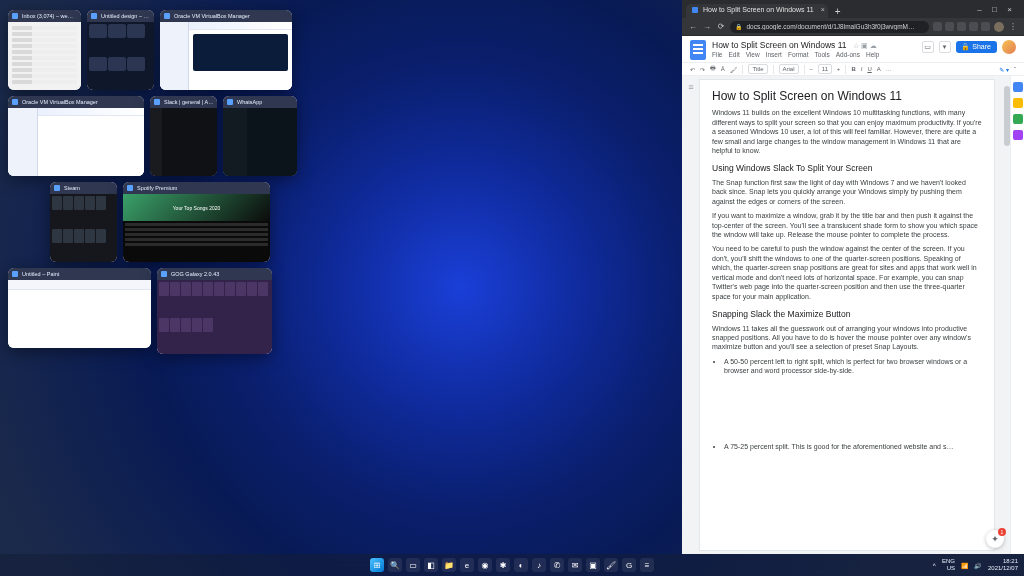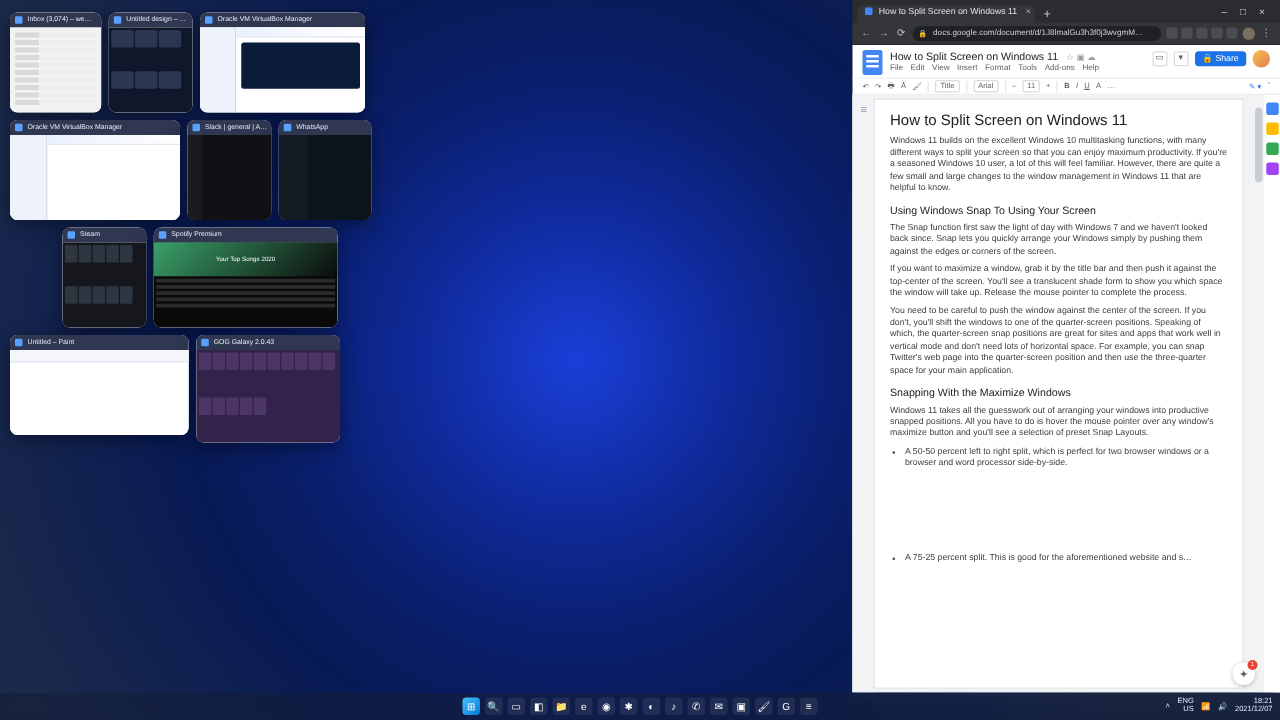--- a/index.html
+++ b/index.html
@@ -381,25 +381,25 @@
         <span>ˆ</span>
       </div>
 
       <div class="docs-canvas">
         <div class="outline-rail">
             <span>≡</span>
           </div>
         <div class="page">
           <h1>How to Split Screen on Windows 11</h1>
           <p>Windows 11 builds on the excellent Windows 10 multitasking functions, with many different ways to split your screen so that you can enjoy maximum productivity. If you're a seasoned Windows 10 user, a lot of this will feel familiar. However, there are quite a few small and large changes to the window management in Windows 11 that are helpful to know.</p>
-          <h2>Using Windows Snap To Using Your Screen</h2>
+          <h2>Using Windows Slack To Split Your Screen</h2>
           <p>The Snap function first saw the light of day with Windows 7 and we haven't looked back since. Snap lets you quickly arrange your Windows simply by pushing them against the edges or corners of the screen.</p>
           <p>If you want to maximize a window, grab it by the title bar and then push it against the top-center of the screen. You'll see a translucent shade form to show you which space the window will take up. Release the mouse pointer to complete the process.</p>
           <p>You need to be careful to push the window against the center of the screen. If you don't, you'll shift the windows to one of the quarter-screen positions. Speaking of which, the quarter-screen snap positions are great for sites and apps that work well in vertical mode and don't need lots of horizontal space. For example, you can snap Twitter's web page into the quarter-screen position and then use the three-quarter space for your main application.</p>
-          <h2>Snapping With the Maximize Windows</h2>
+          <h2>Snapping Slack the Maximize Button</h2>
           <p>Windows 11 takes all the guesswork out of arranging your windows into productive snapped positions. All you have to do is hover the mouse pointer over any window's maximize button and you'll see a selection of preset Snap Layouts.</p>
           <ul>
             <li>A 50-50 percent left to right split, which is perfect for two browser windows or a browser and word processor side-by-side.</li>
           </ul>
           <div style="height:60px"></div>
           <ul>
             <li>A 75-25 percent split. This is good for the aforementioned website and s…</li>
           </ul>
         </div>
         <div class="scrollbar">

